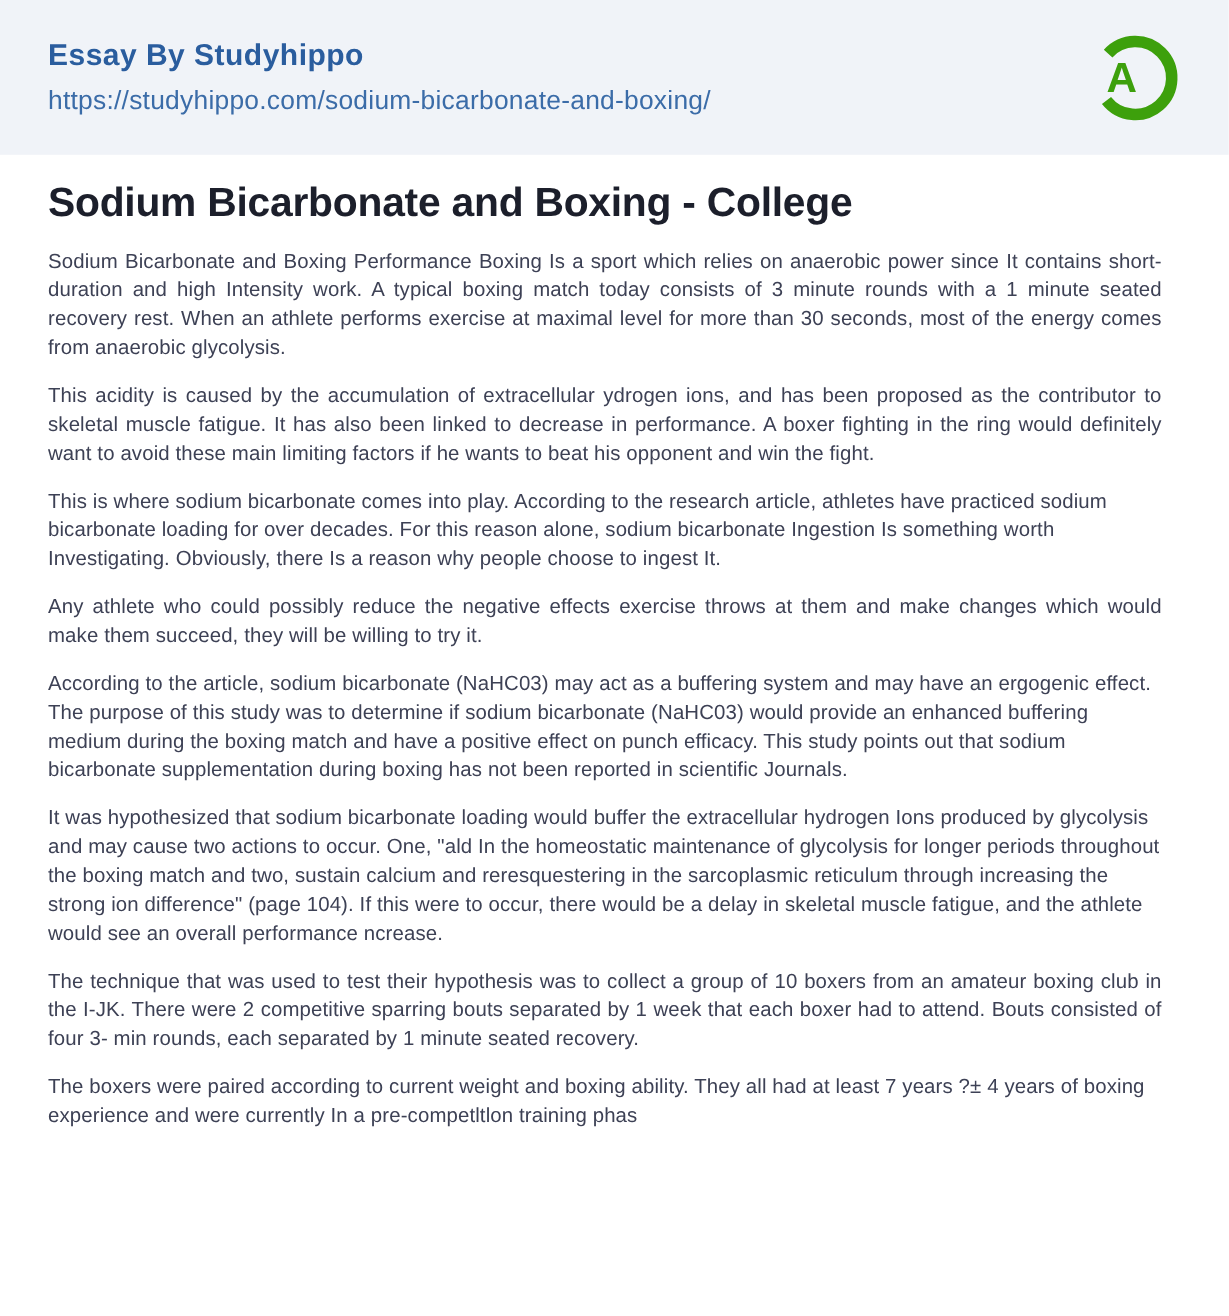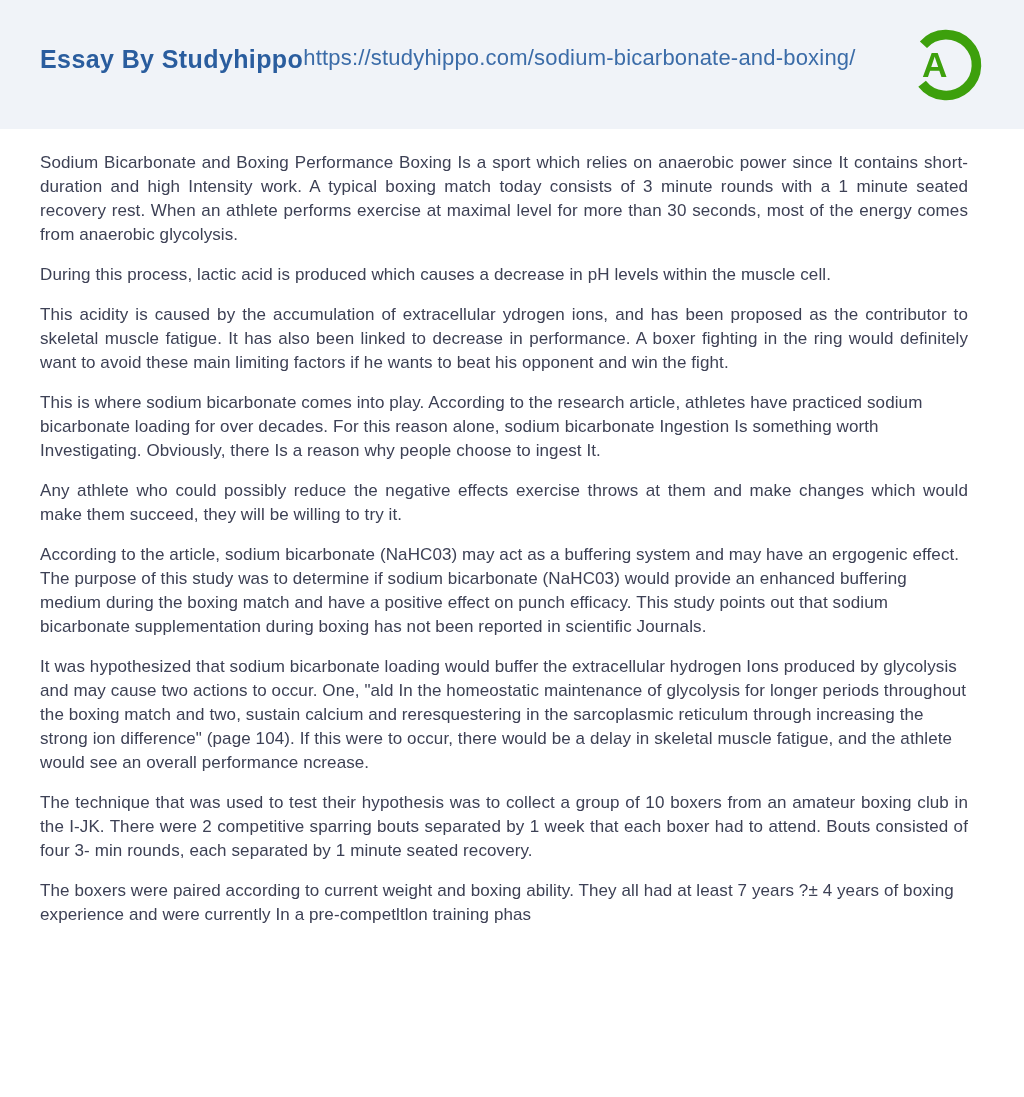--- a/index.html
+++ b/index.html
@@ -21,21 +21,21 @@
     overflow: hidden;
   }
   .header {
     height: 129px;
     background: var(--header-bg);
     display: flex;
     align-items: center;
     justify-content: space-between;
     padding: 0 38px 0 40px;
   }
-  .header-left { display: flex; flex-direction: row; }
+  .header-left { display: flex; flex-direction: column; }
   .site-title {
     font-size: 25px;
     font-weight: bold;
     color: var(--link-blue);
     letter-spacing: 0.4px;
     margin-bottom: 10px;
   }
   .page-url {
     font-size: 22px;
     color: var(--url-blue);
@@ -72,23 +72,23 @@
   </div>
   <div class="logo">
     <svg viewBox="0 0 100 100" xmlns="http://www.w3.org/2000/svg">
       <path d="M 21.8 24.6 A 38 38 0 1 1 20.1 73.4" fill="none" stroke="var(--logo-green)" stroke-width="12" stroke-linecap="butt"></path>
       <text x="36" y="65" text-anchor="middle" font-family="Liberation Sans, sans-serif" font-size="44" font-weight="bold" fill="var(--logo-green)">A</text>
     </svg>
   </div>
 </div>
 
 <main>
+  <h1>Sodium Bicarbonate and Boxing - College</h1>
   <div class="article-body">
       <p class="justify">Sodium Bicarbonate and Boxing Performance Boxing Is a sport which relies on anaerobic power since It contains short-duration and high Intensity work. A typical boxing match today consists of 3 minute rounds with a 1 minute seated recovery rest. When an athlete performs exercise at maximal level for more than 30 seconds, most of the energy comes from anaerobic glycolysis.</p>
-      <p class="left">During this process, lactic acid is produced which causes a decrease in pH levels within the muscle cell.</p>
       <p class="justify">This acidity is caused by the accumulation of extracellular ydrogen ions, and has been proposed as the contributor to skeletal muscle fatigue. It has also been linked to decrease in performance. A boxer fighting in the ring would definitely want to avoid these main limiting factors if he wants to beat his opponent and win the fight.</p>
       <p class="left">This is where sodium bicarbonate comes into play. According to the research article, athletes have practiced sodium bicarbonate loading for over decades. For this reason alone, sodium bicarbonate Ingestion Is something worth Investigating. Obviously, there Is a reason why people choose to ingest It.</p>
       <p class="justify">Any athlete who could possibly reduce the negative effects exercise throws at them and make changes which would make them succeed, they will be willing to try it.</p>
       <p class="left">According to the article, sodium bicarbonate (NaHC03) may act as a buffering system and may have an ergogenic effect. The purpose of this study was to determine if sodium bicarbonate (NaHC03) would provide an enhanced buffering medium during the boxing match and have a positive effect on punch efficacy. This study points out that sodium bicarbonate supplementation during boxing has not been reported in scientific Journals.</p>
       <p class="left">It was hypothesized that sodium bicarbonate loading would buffer the extracellular hydrogen Ions produced by glycolysis and may cause two actions to occur. One, "ald In the homeostatic maintenance of glycolysis for longer periods throughout the boxing match and two, sustain calcium and reresquestering in the sarcoplasmic reticulum through increasing the strong ion difference" (page 104). If this were to occur, there would be a delay in skeletal muscle fatigue, and the athlete would see an overall performance ncrease.</p>
       <p class="justify">The technique that was used to test their hypothesis was to collect a group of 10 boxers from an amateur boxing club in the I-JK. There were 2 competitive sparring bouts separated by 1 week that each boxer had to attend. Bouts consisted of four 3- min rounds, each separated by 1 minute seated recovery.</p>
       <p class="left">The boxers were paired according to current weight and boxing ability. They all had at least 7 years ?± 4 years of boxing experience and were currently In a pre-competltlon training phas</p>
     </div>
 </main>
 

